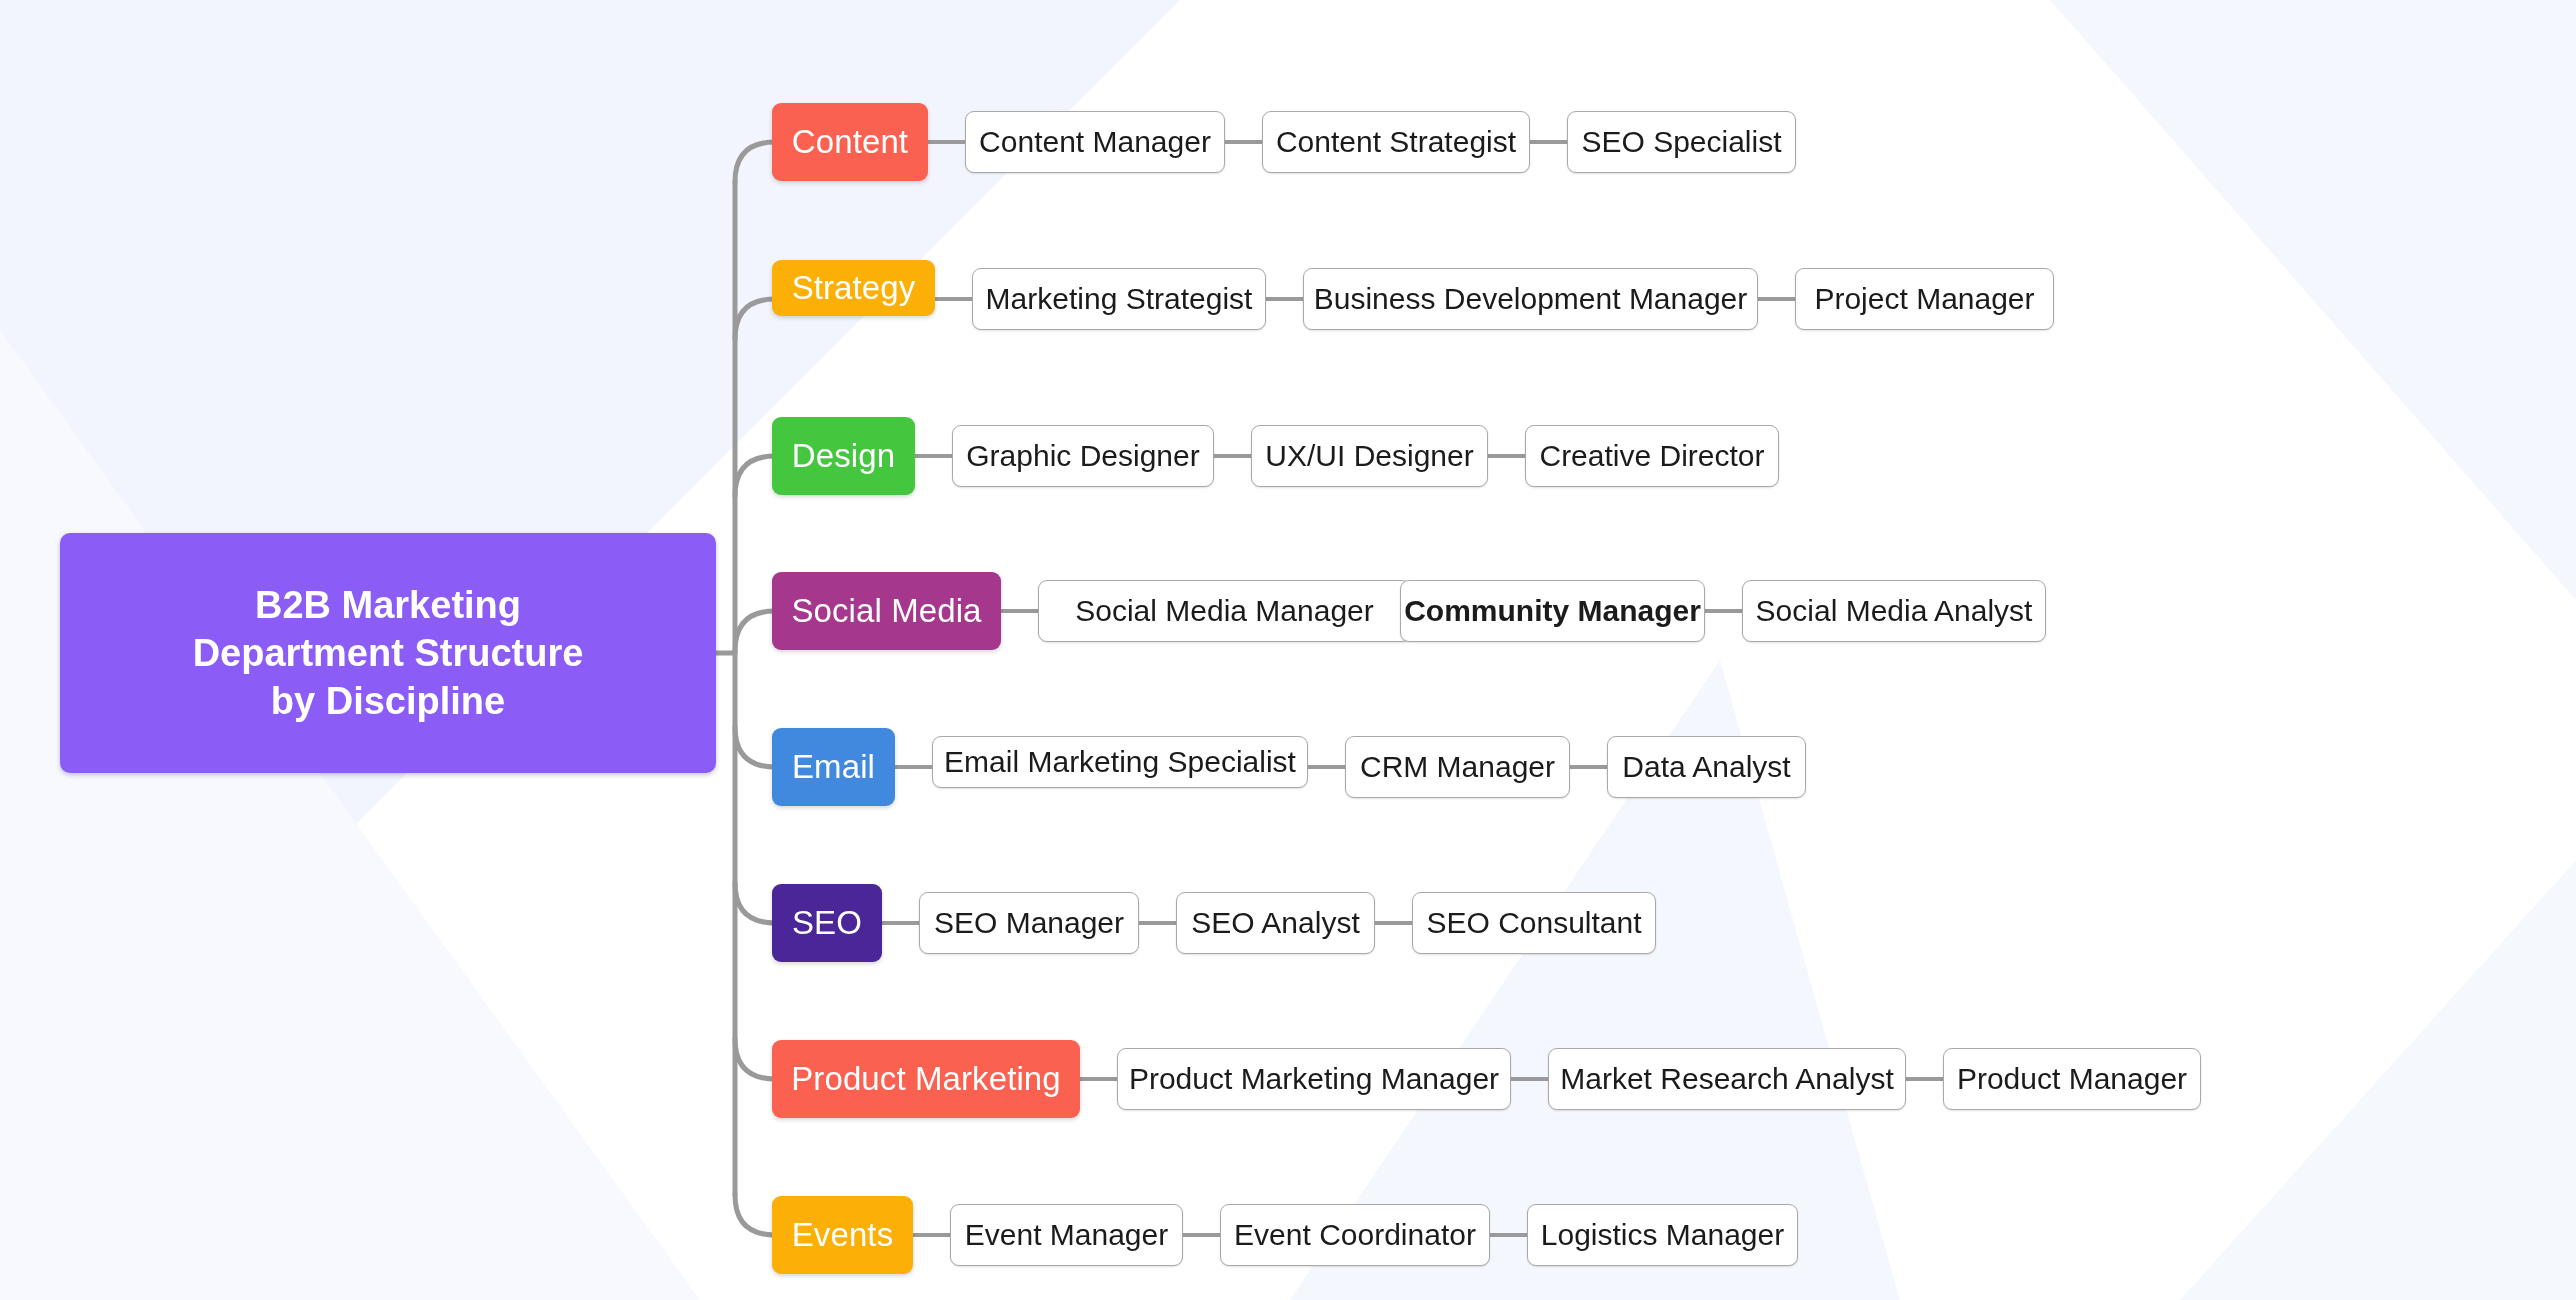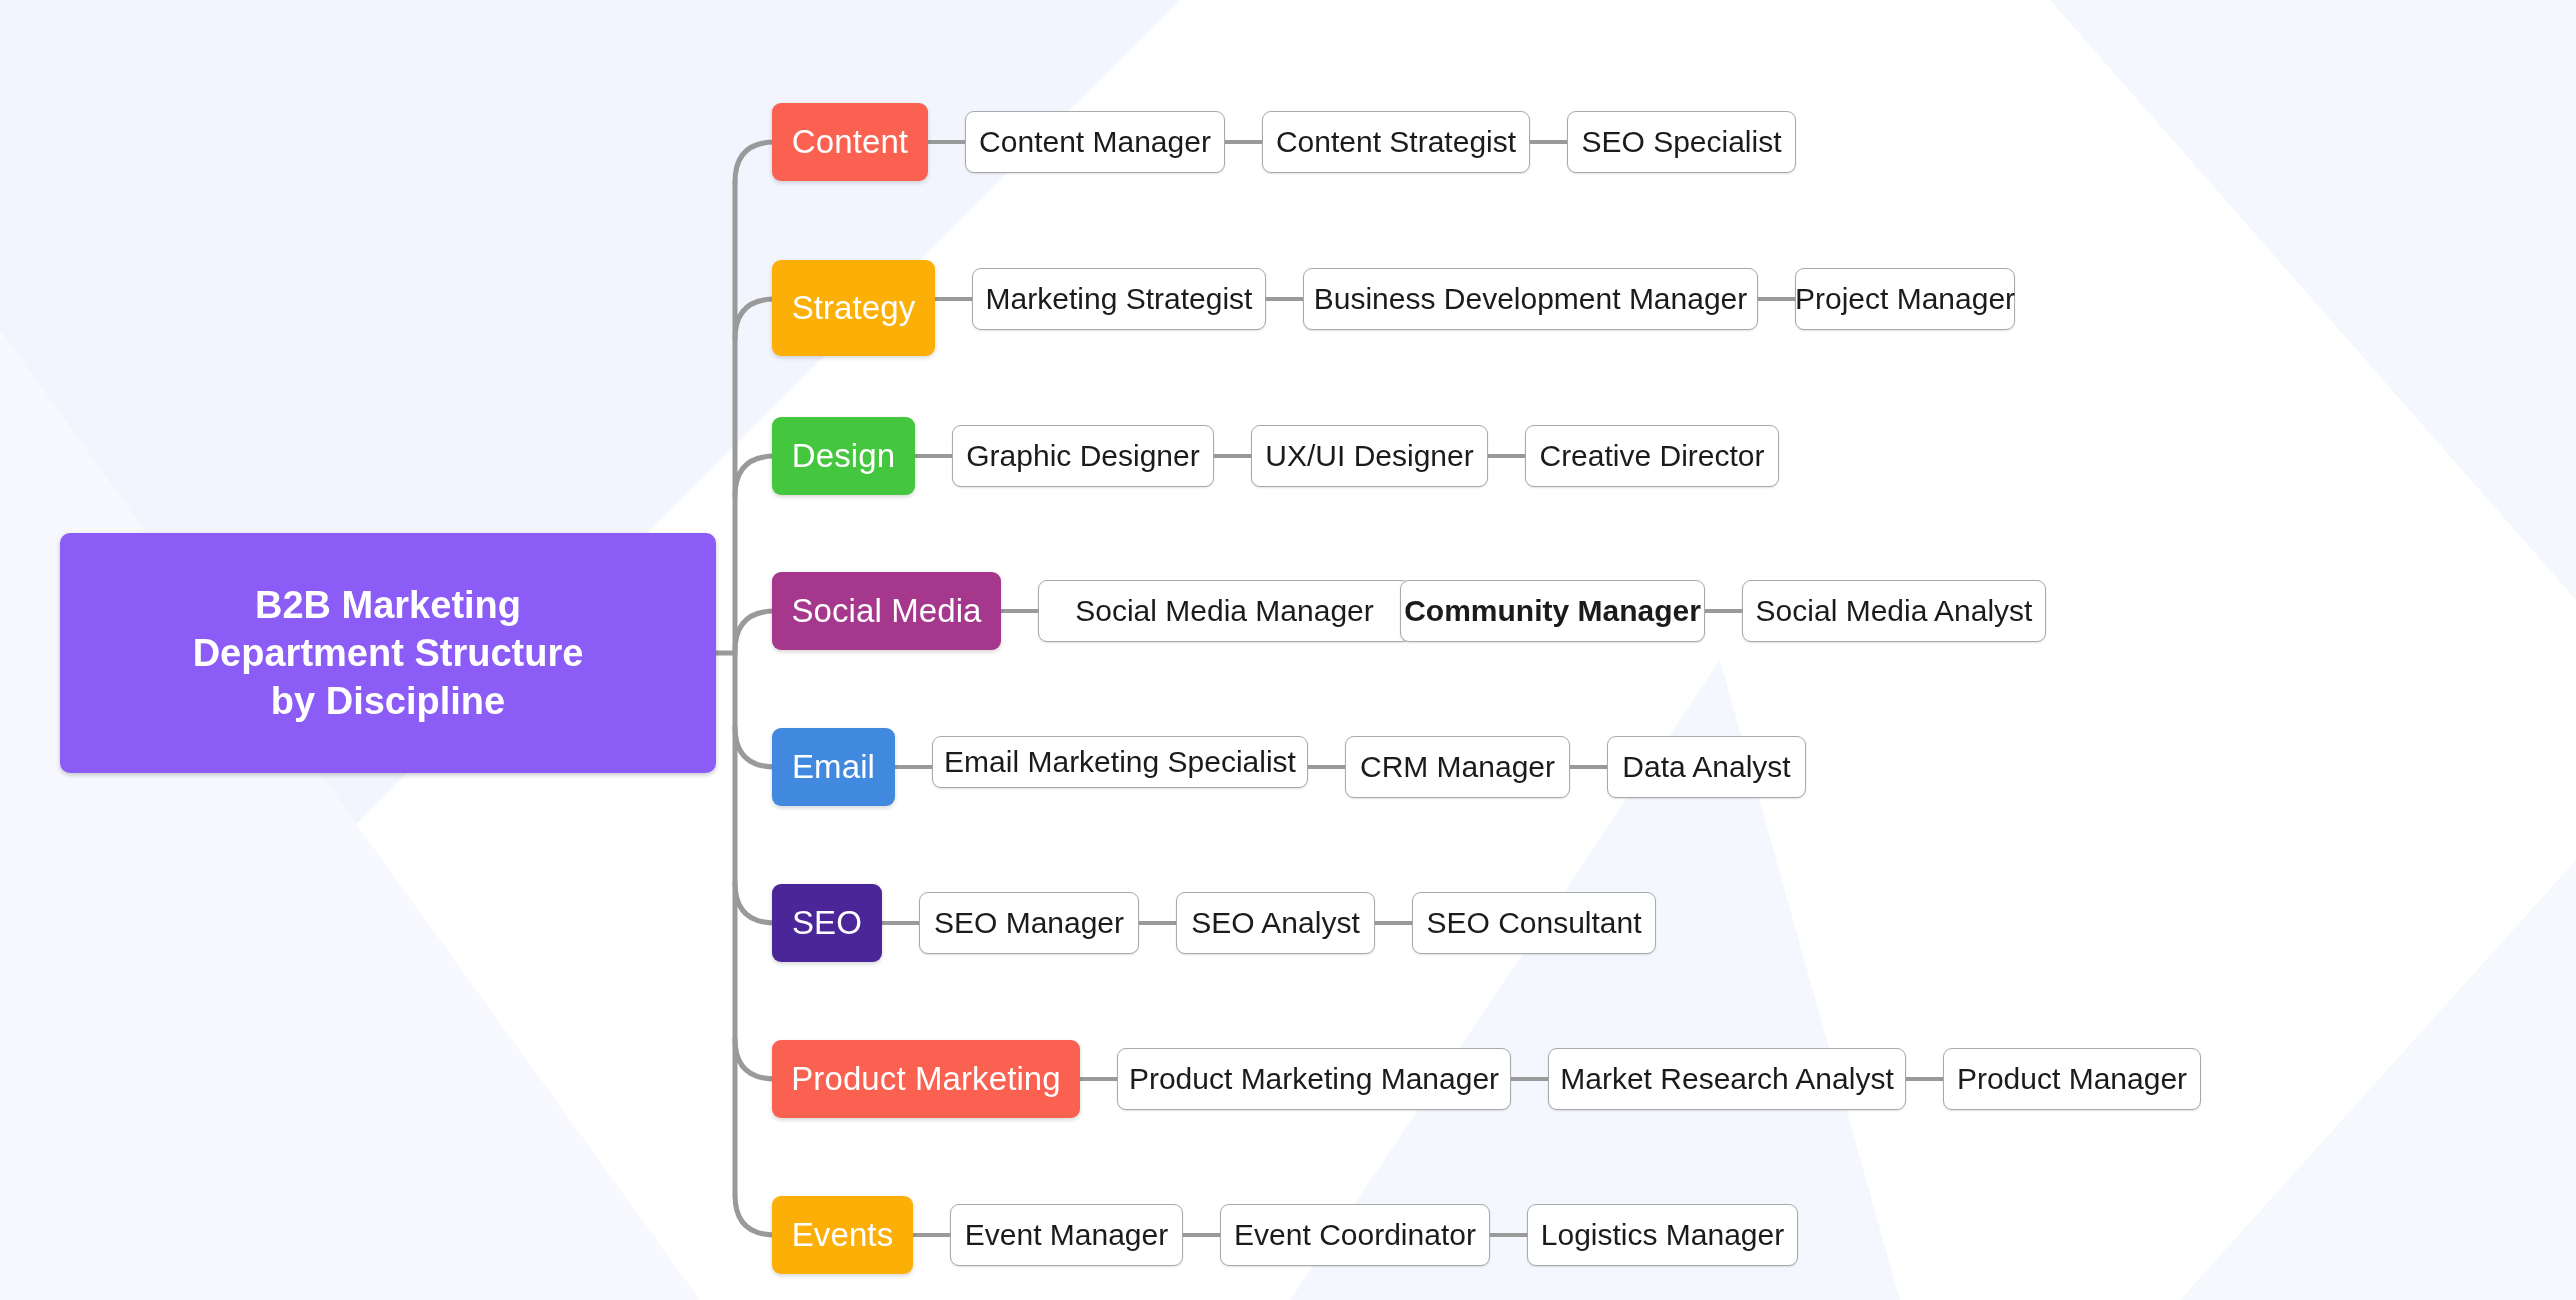--- a/index.html
+++ b/index.html
@@ -150,30 +150,30 @@
     </div>
     <div class="node leaf-node" style="left: 965px; top: 111px; width: 260px; height: 62px;">
       <span>Content Manager</span>
     </div>
     <div class="node leaf-node" style="left: 1262px; top: 111px; width: 268px; height: 62px;">
       <span>Content Strategist</span>
     </div>
     <div class="node leaf-node" style="left: 1567px; top: 111px; width: 229px; height: 62px;">
       <span>SEO Specialist</span>
     </div>
-    <div class="node cat-node" style="left: 772px; top: 260px; width: 163px; height: 96px; background: rgb(252, 175, 6);">
+    <div class="node cat-node" style="left: 772px; top: 260px; width: 163px; height: 56px; background: rgb(252, 175, 6);">
       <span>Strategy</span>
     </div>
     <div class="node leaf-node" style="left: 972px; top: 268px; width: 294px; height: 62px;">
       <span>Marketing Strategist</span>
     </div>
     <div class="node leaf-node" style="left: 1303px; top: 268px; width: 455px; height: 62px;">
       <span>Business Development Manager</span>
     </div>
-    <div class="node leaf-node" style="left: 1795px; top: 268px; width: 220px; height: 62px;">
+    <div class="node leaf-node" style="left: 1795px; top: 268px; width: 259px; height: 62px;">
       <span>Project Manager</span>
     </div>
     <div class="node cat-node" style="left: 772px; top: 417px; width: 143px; height: 78px; background: rgb(69, 198, 63);">
       <span>Design</span>
     </div>
     <div class="node leaf-node" style="left: 952px; top: 425px; width: 262px; height: 62px;">
       <span>Graphic Designer</span>
     </div>
     <div class="node leaf-node" style="left: 1251px; top: 425px; width: 237px; height: 62px;">
       <span>UX/UI Designer</span>

